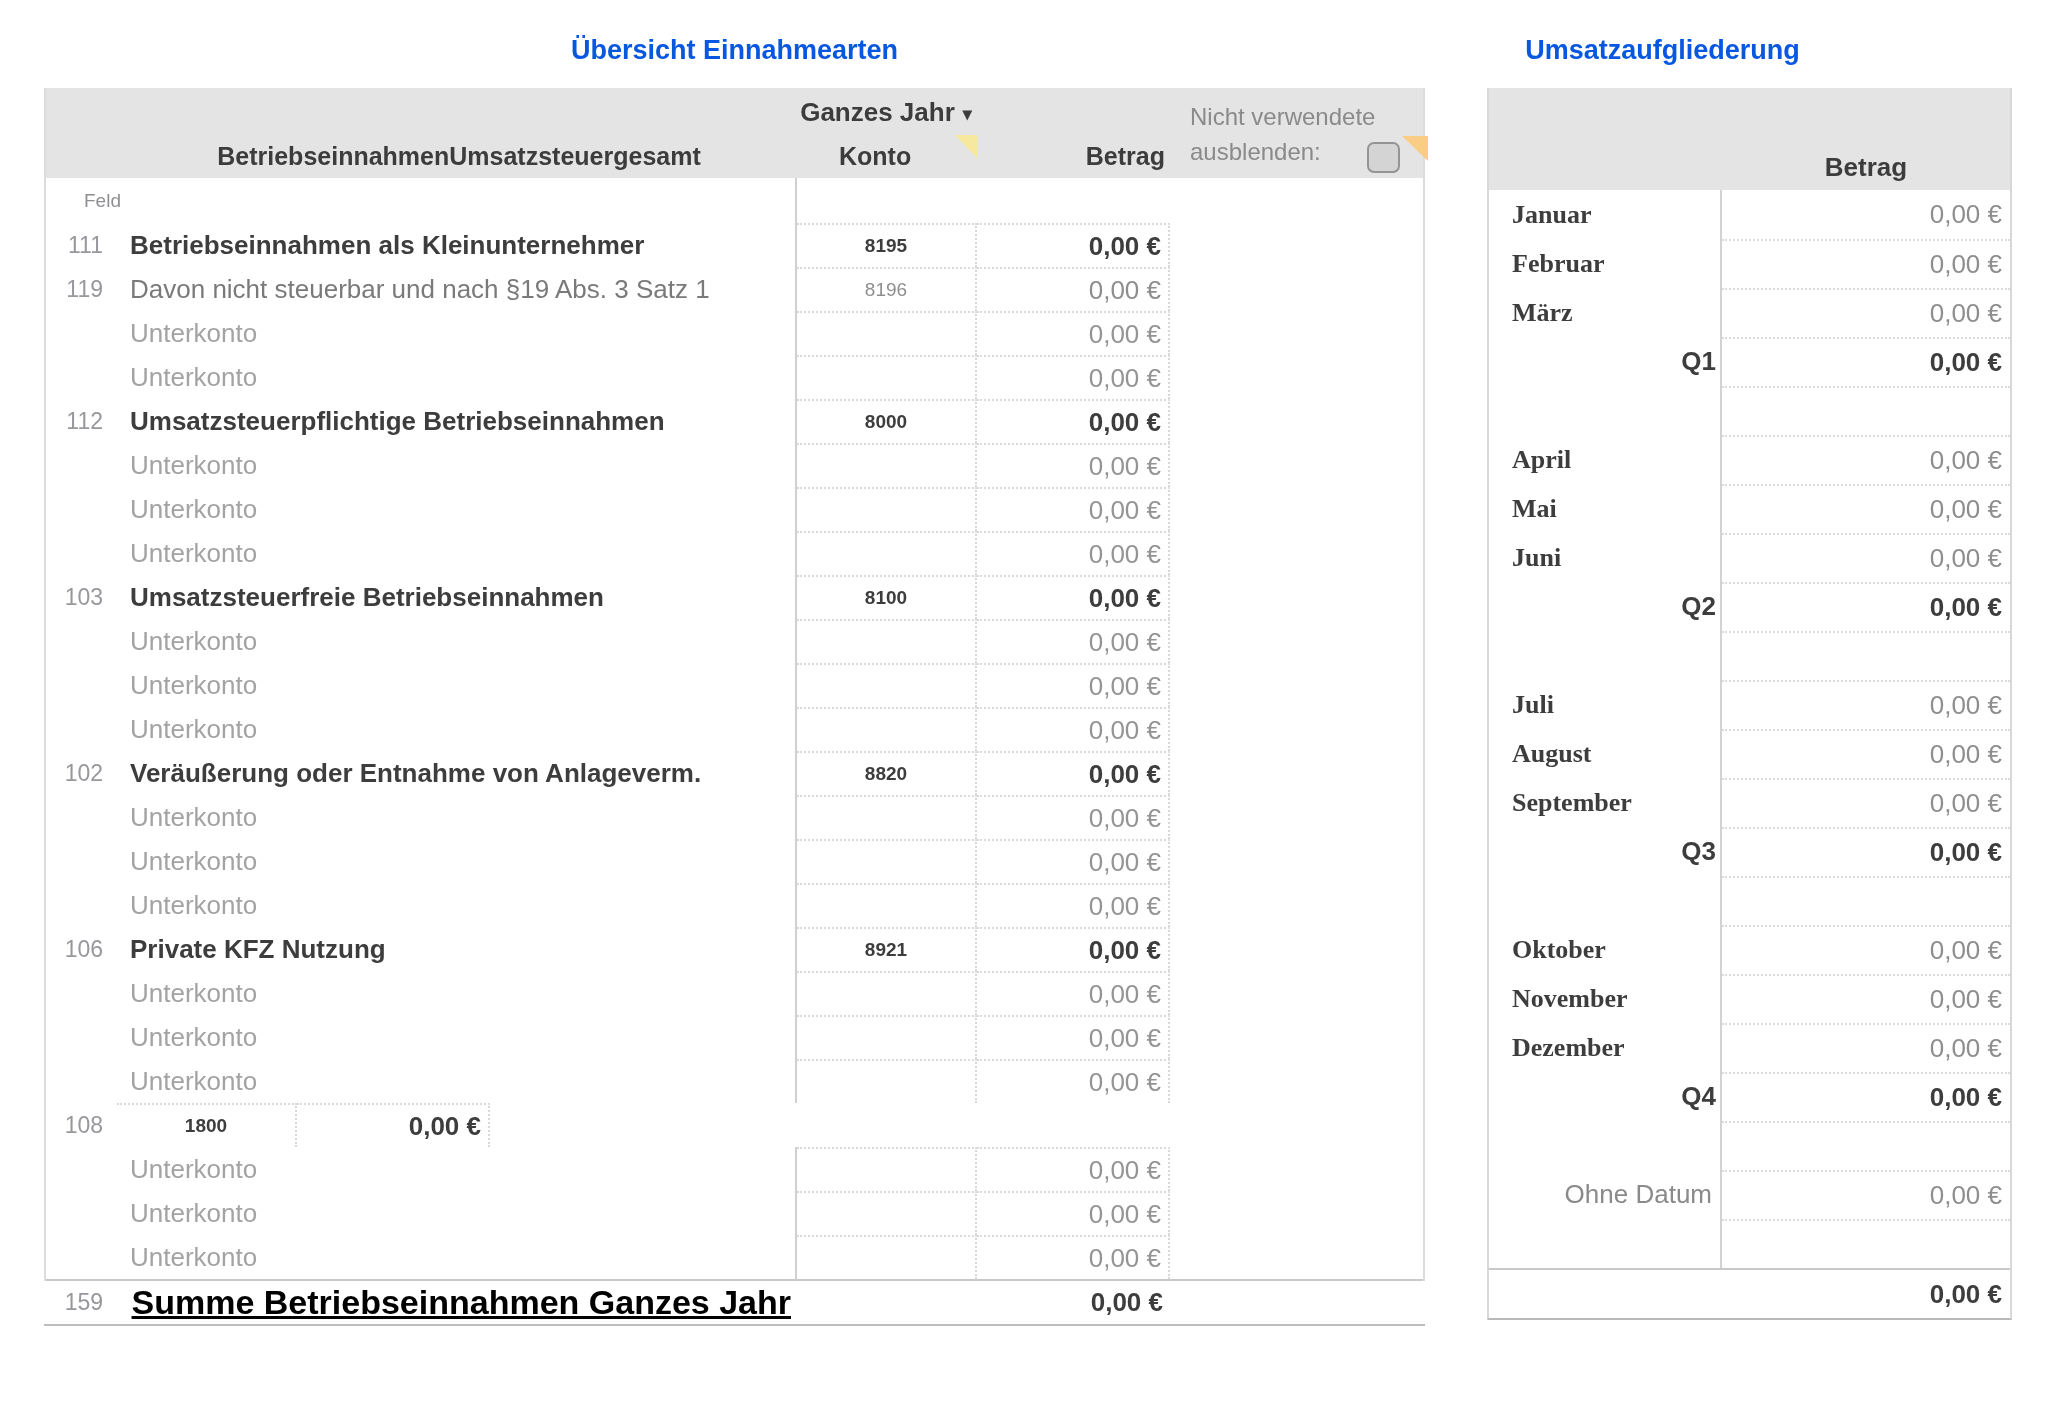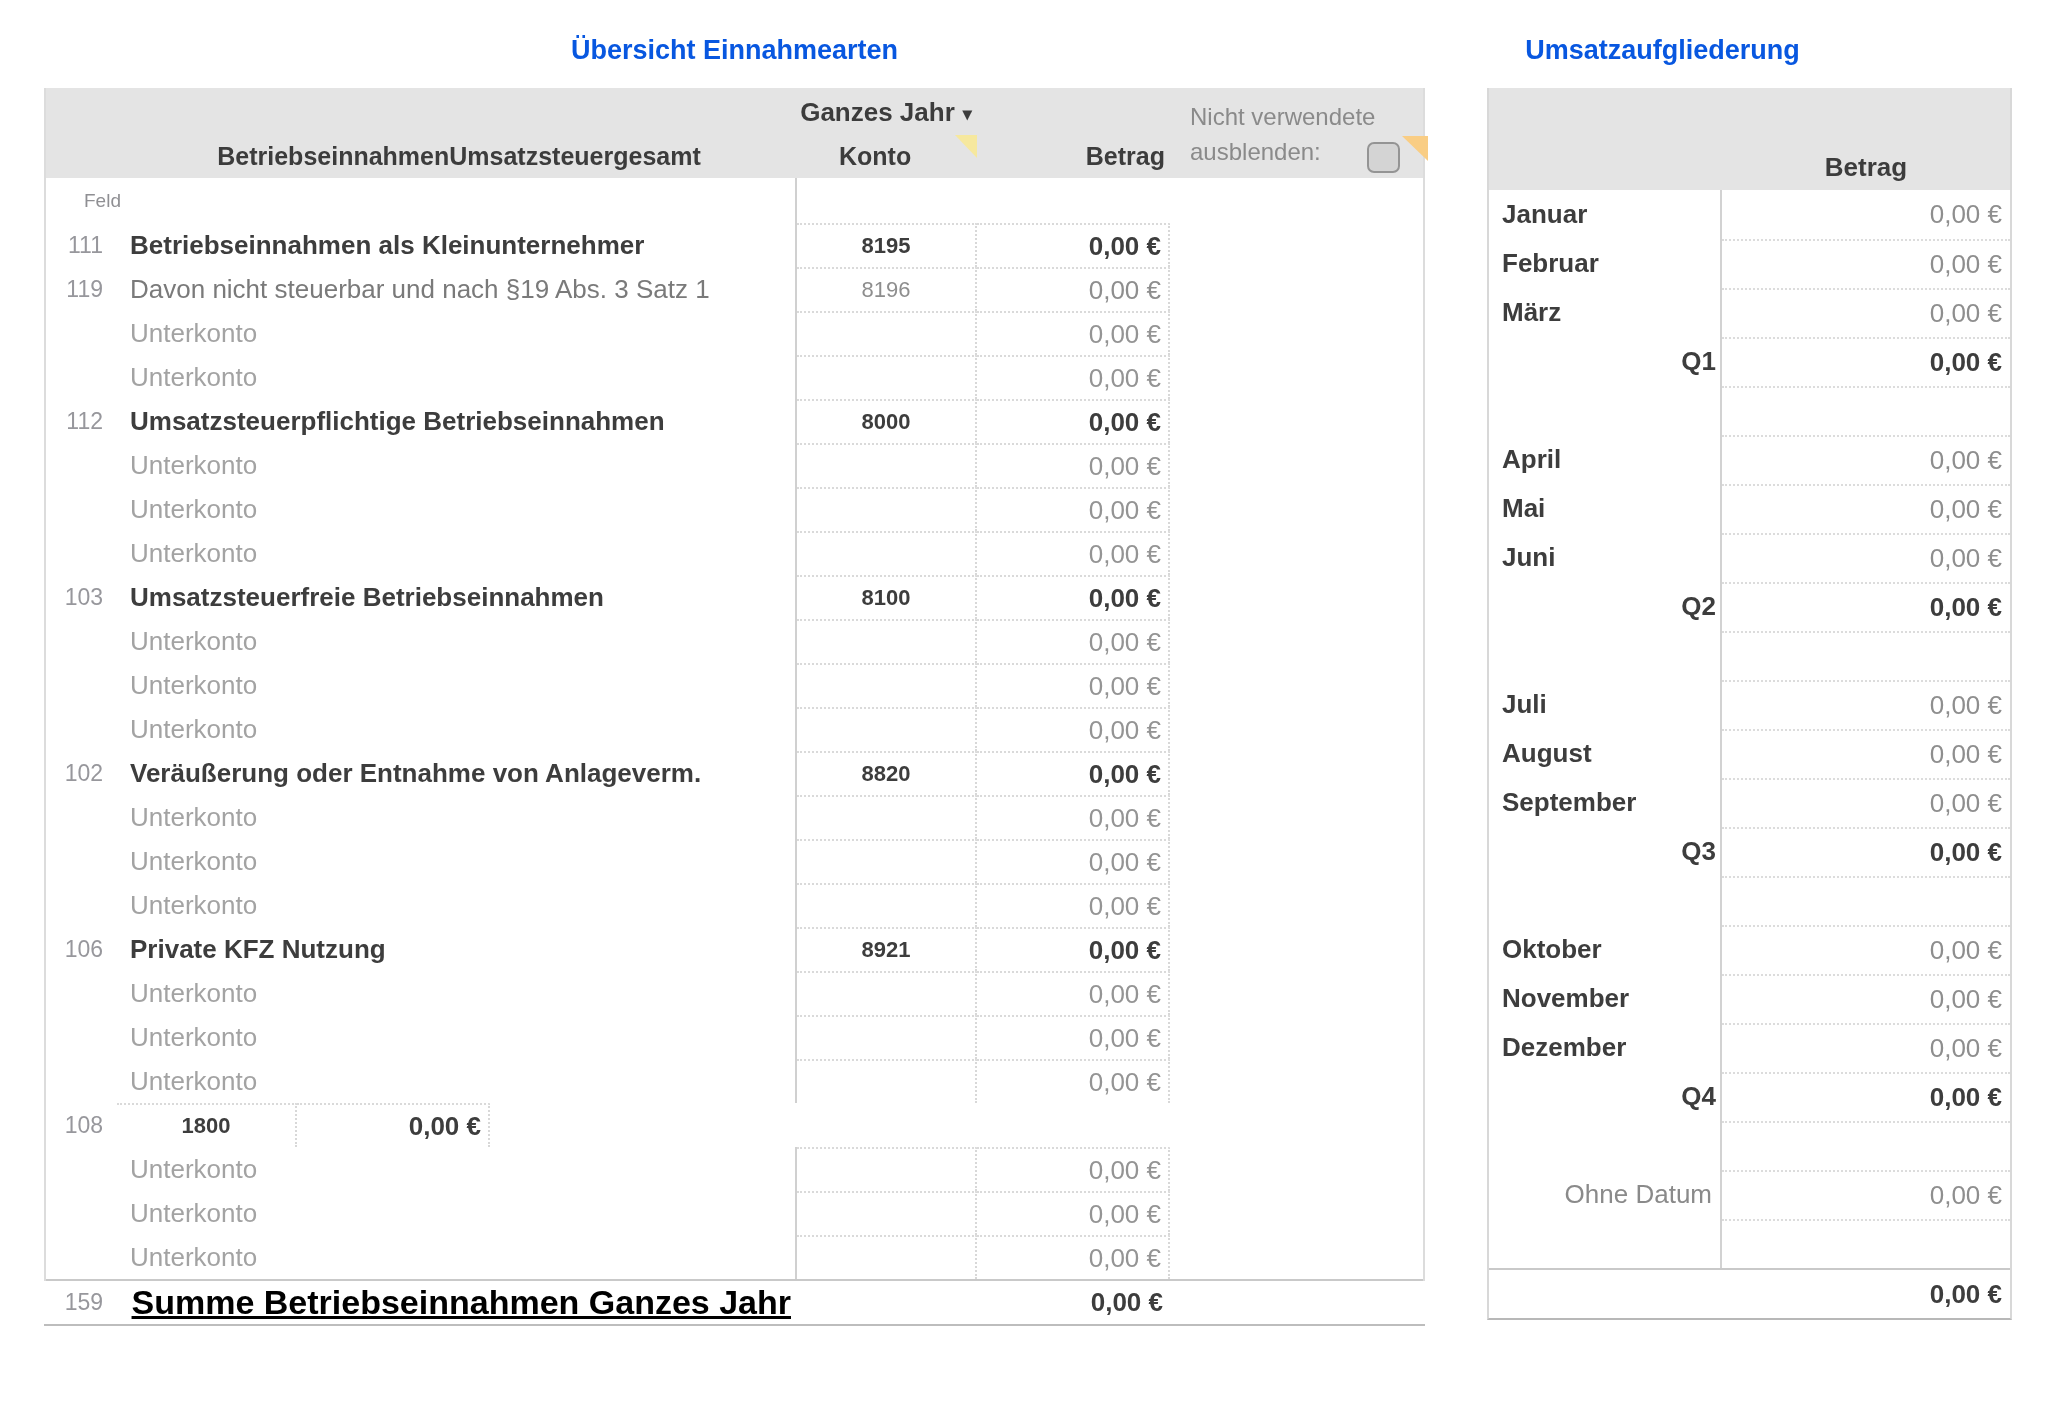--- a/index.html
+++ b/index.html
@@ -46,21 +46,21 @@
   .lbody{background:#ffffff;border-bottom:2px solid #c9c9c9;}
   .feld-row{display:flex;height:45px;align-items:center;}
   .feld-left{width:751px;height:100%;border-right:2px solid #d0d0d0;display:flex;align-items:center;}
   .feld-label{margin-left:38px;font-size:19px;color:#8f8f93;}
   .lrow{display:flex;height:44px;}
   .c-feld{width:71px;display:flex;align-items:center;justify-content:flex-end;
           padding-right:14px;font-size:23px;color:#97979c;}
   .c-label{width:680px;display:flex;align-items:center;padding-left:13px;
            font-size:26px;border-right:2px solid #d0d0d0;}
   .c-konto{width:180px;display:flex;align-items:center;justify-content:center;
-           font-size:22px;border-right:2px dotted #d8d8d8;}
+           font-size:19px;border-right:2px dotted #d8d8d8;}
   .c-betrag{width:193px;display:flex;align-items:center;justify-content:flex-end;
             padding-right:7px;font-size:26px;border-right:2px dotted #d8d8d8;position:relative;}
   .c-rest{flex:1;}
   .lrow .c-konto,.lrow .c-betrag{border-top:2px dotted #dadada;}
   .row-main .c-label,.row-main .c-konto,.row-main .c-betrag{font-weight:bold;color:#3d3d3d;}
   .row-sub .c-label{color:#7a7a7a;}
   .row-sub .c-konto,.row-sub .c-betrag{color:#8e8e8e;}
   .row-unter .c-label{color:#a3a3a3;}
   .row-unter .c-betrag{color:#949494;}
 
@@ -74,21 +74,21 @@
   .rtable-main{border-left:2px solid #d8d8d8;border-right:2px solid #d8d8d8;}
   .rheader{position:relative;height:102px;background:#e4e4e4;}
   .rh-betrag{position:absolute;left:233px;top:62px;width:288px;height:34px;line-height:34px;
              text-align:center;font-size:26px;font-weight:bold;color:#3c3c3c;}
   .rbody{background:#ffffff;border-bottom:2px solid #c9c9c9;}
   .rrow{display:flex;height:49px;}
   .r-label{width:233px;display:flex;align-items:center;border-right:2px solid #d2d2d2;font-size:26px;}
   .r-value{flex:1;display:flex;align-items:center;justify-content:flex-end;
            padding-right:8px;font-size:26px;color:#8e8e8e;}
   .rrow + .rrow .r-value{border-top:2px dotted #dcdcdc;}
-  .rr-month .r-label{padding-left:13px;font-weight:bold;color:#3d3d3d;}
+  .rr-month .r-label{padding-left:23px;font-weight:bold;color:#3d3d3d;font-family:Liberation Serif, serif;}
   .rr-quarter .r-label{justify-content:flex-end;padding-right:4px;font-weight:bold;color:#3d3d3d;}
   .rr-quarter .r-value{font-weight:bold;color:#3d3d3d;}
   .rr-nodate .r-label{justify-content:flex-end;padding-right:8px;color:#8a8a8a;}
   .rfooter{height:50px;display:flex;align-items:center;justify-content:flex-end;
            padding-right:8px;font-size:26px;font-weight:bold;color:#3d3d3d;
            border-left:2px solid #d8d8d8;border-right:2px solid #d8d8d8;border-bottom:2px solid #b8b8b8;}
 </style>
 </head>
 <body>
 

